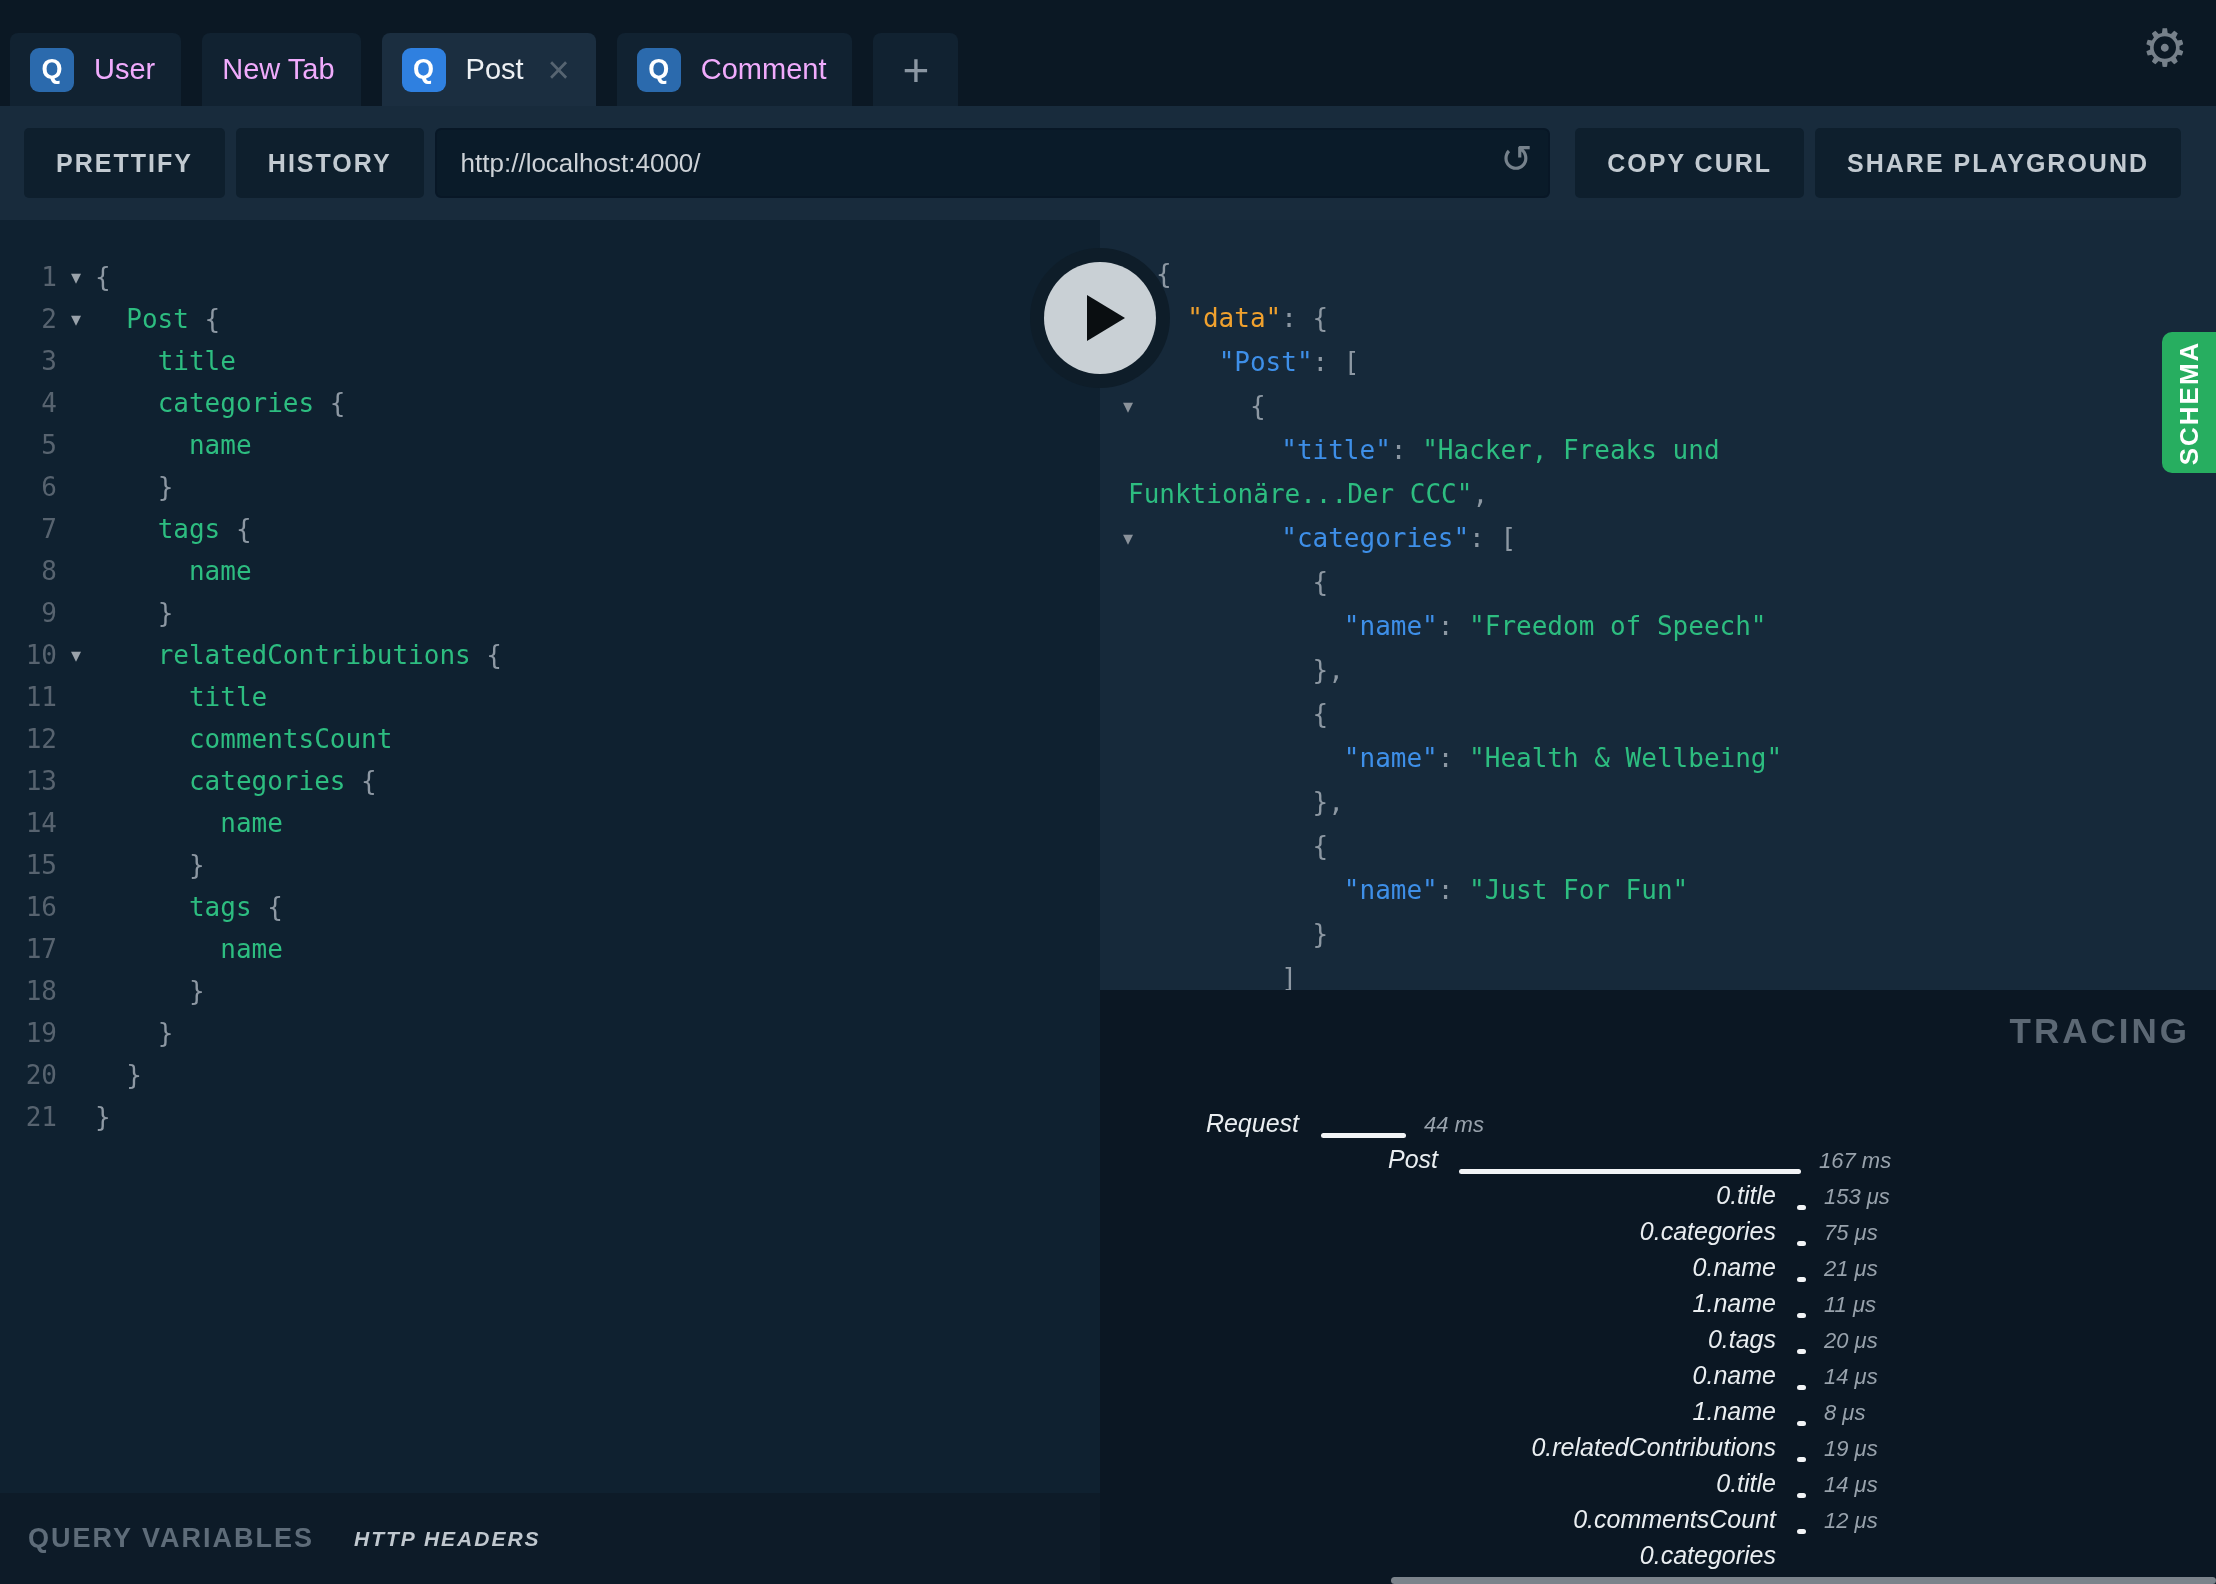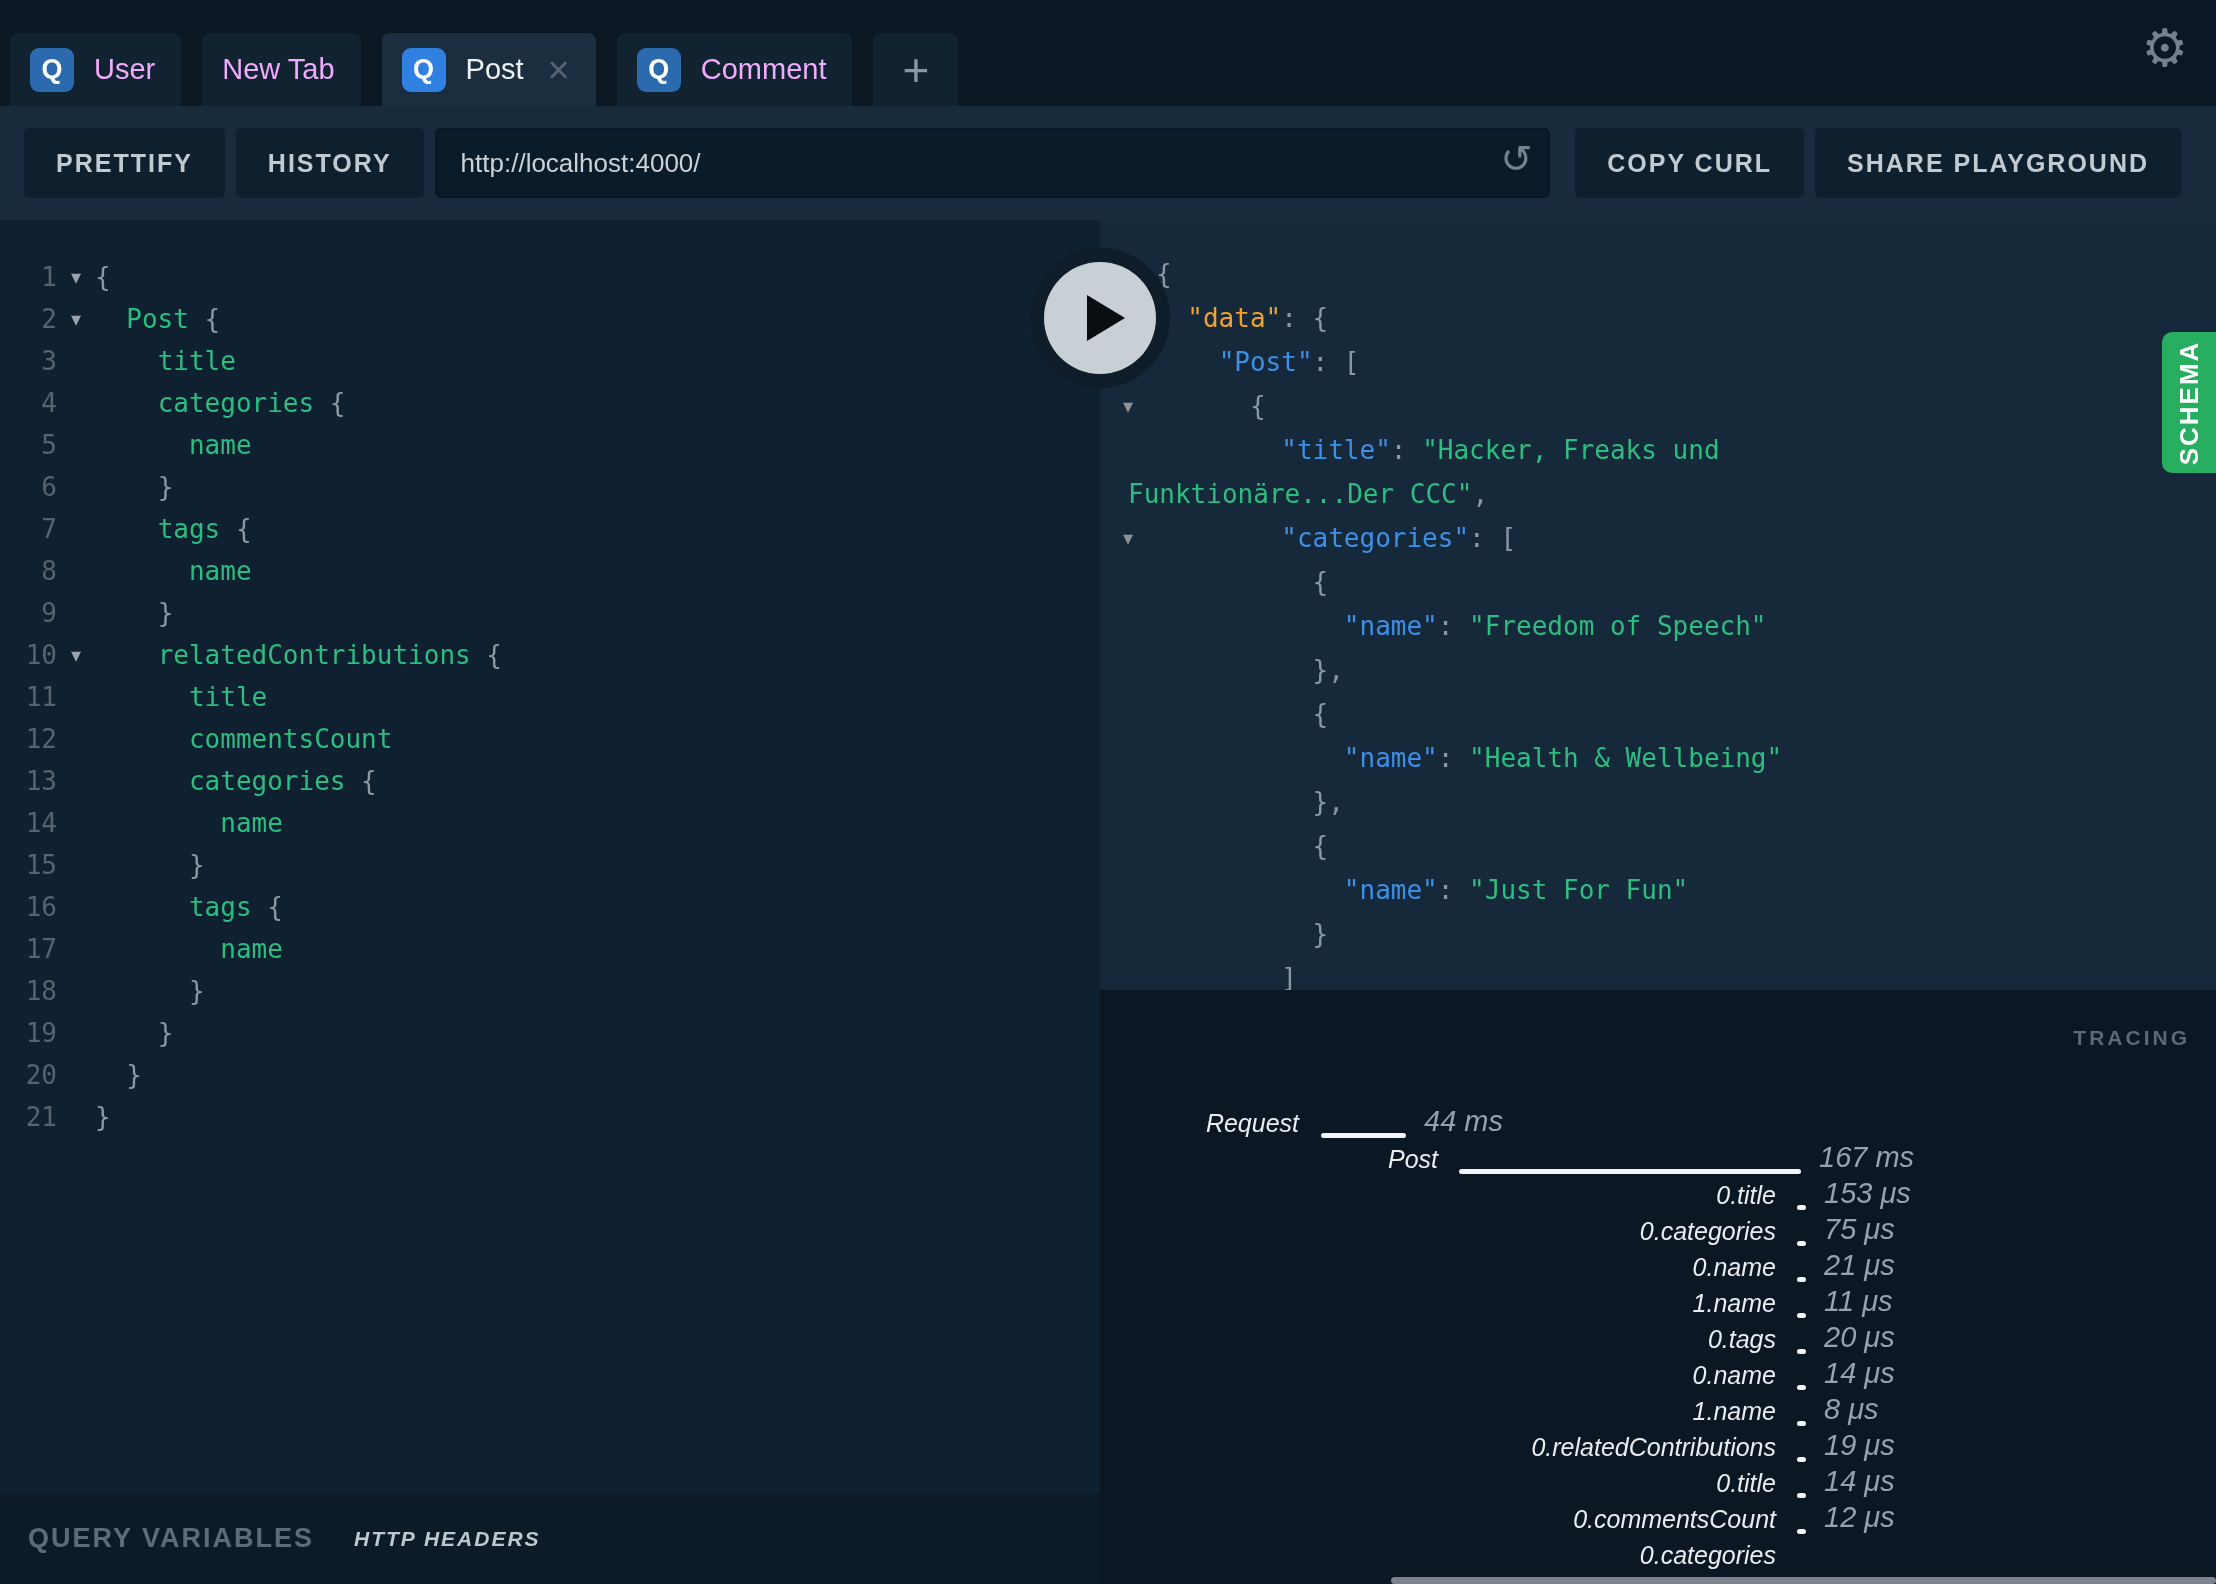--- a/index.html
+++ b/index.html
@@ -81,26 +81,26 @@
   .rcode { white-space:pre; }
   .rcode.cont { margin-left:-28px; }
   
   .tk-p { color:#8d98a3; }
   .tk-f { color:var(--syntax-green,#2dbd80); }
   .tk-k { color:var(--syntax-blue,#3e8fe8); }
   .tk-d { color:var(--syntax-orange,#f0a12e); }
   .tk-s { color:var(--syntax-green,#2dbd80); }
   
   .tracing-panel { position:absolute; left:1100px; top:990px; width:1116px; height:594px; background:#0b1723; overflow:hidden; }
-  .tracing-title { position:absolute; top:36px; right:26px; color:#5c6874; font-size:21px; font-weight:bold; letter-spacing:3px; }
+  .tracing-title { position:absolute; top:21px; right:26px; color:#5c6874; font-size:35px; font-weight:bold; letter-spacing:3px; }
   .trows { position:absolute; left:0; top:112px; width:1116px; }
   .trow { display:flex; align-items:flex-end; height:36px;font-style:italic; }
   .tlabel { flex:none; text-align:right; color:#eaeef1; font-size:25px; white-space:nowrap; overflow:visible; }
   .tbar { flex:none; height:5px; border-radius:3px; background:var(--bar-white,#f2f4f6); }
-  .ttime { margin-left:18px; color:#98a2ac; font-size:29px; white-space:nowrap; }
+  .ttime { margin-left:18px; color:#98a2ac; font-size:22px; white-space:nowrap; }
   .tscrollbar { position:absolute; left:291px; right:0; bottom:0; height:7px; background:#7b838b; border-radius:4px; }
   
   .play {
     position:absolute; left:1030px; top:248px; width:140px; height:140px; border-radius:50%;
     background:#0e1d29; display:flex; align-items:center; justify-content:center; cursor:pointer; z-index:5;
   }
   .play-inner { width:112px; height:112px; border-radius:50%; background:#c9d0d5; display:flex; align-items:center; justify-content:center; }
   .tri { width:0; height:0; border-top:23px solid transparent; border-bottom:23px solid transparent; border-left:38px solid #0a0e11; margin-left:12px; }
   
   .schema-tab {

